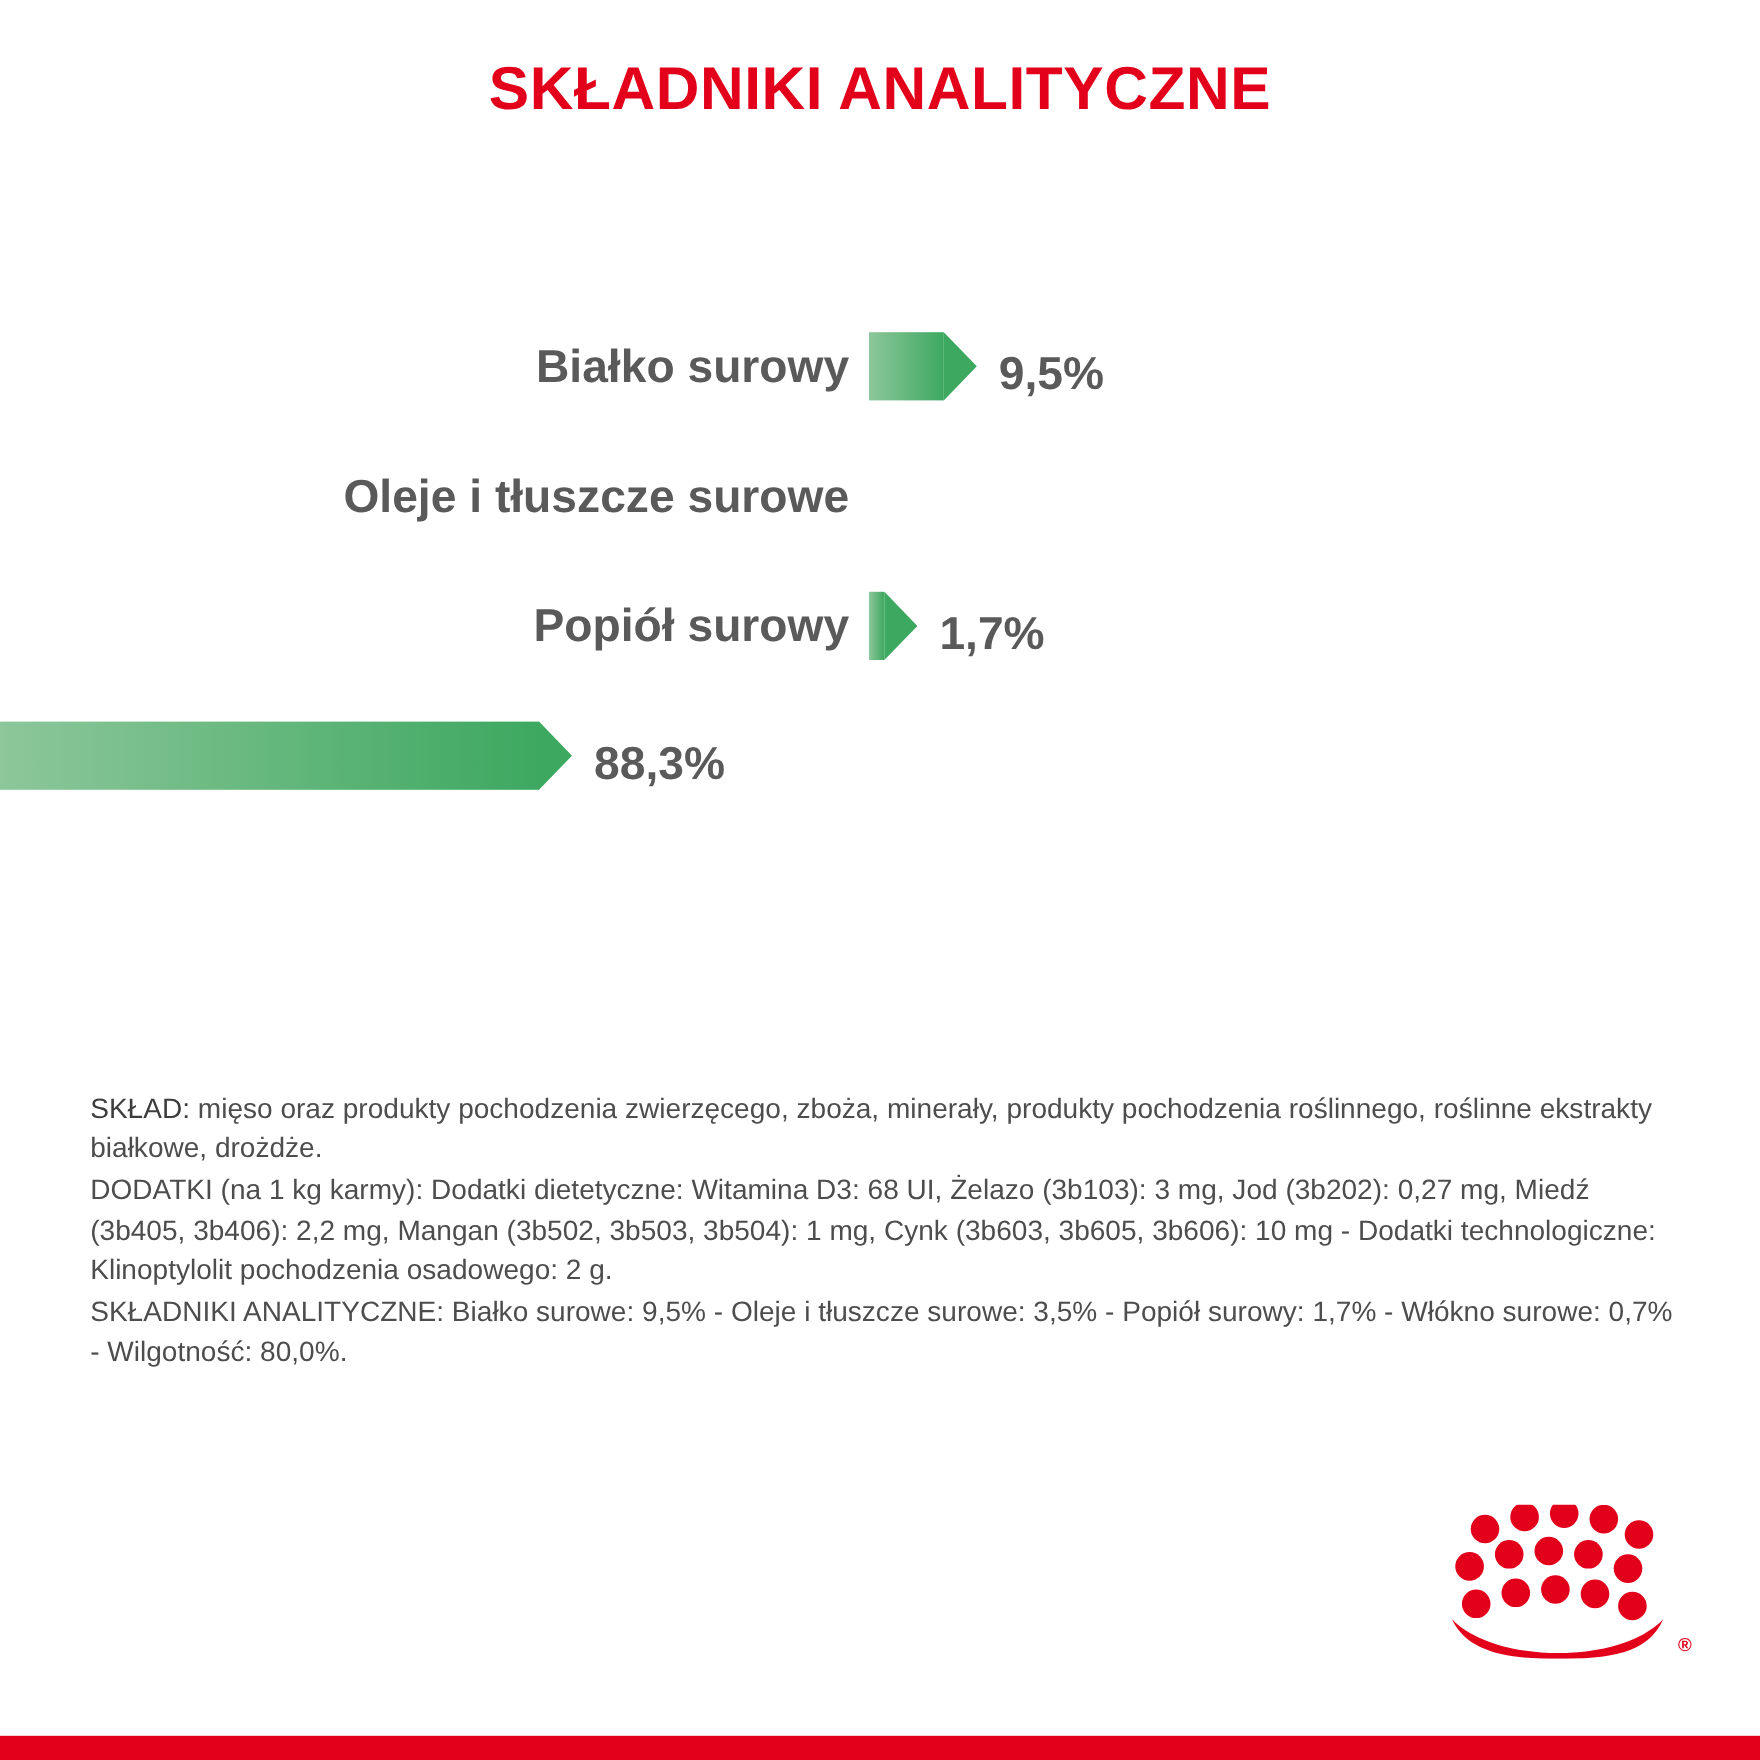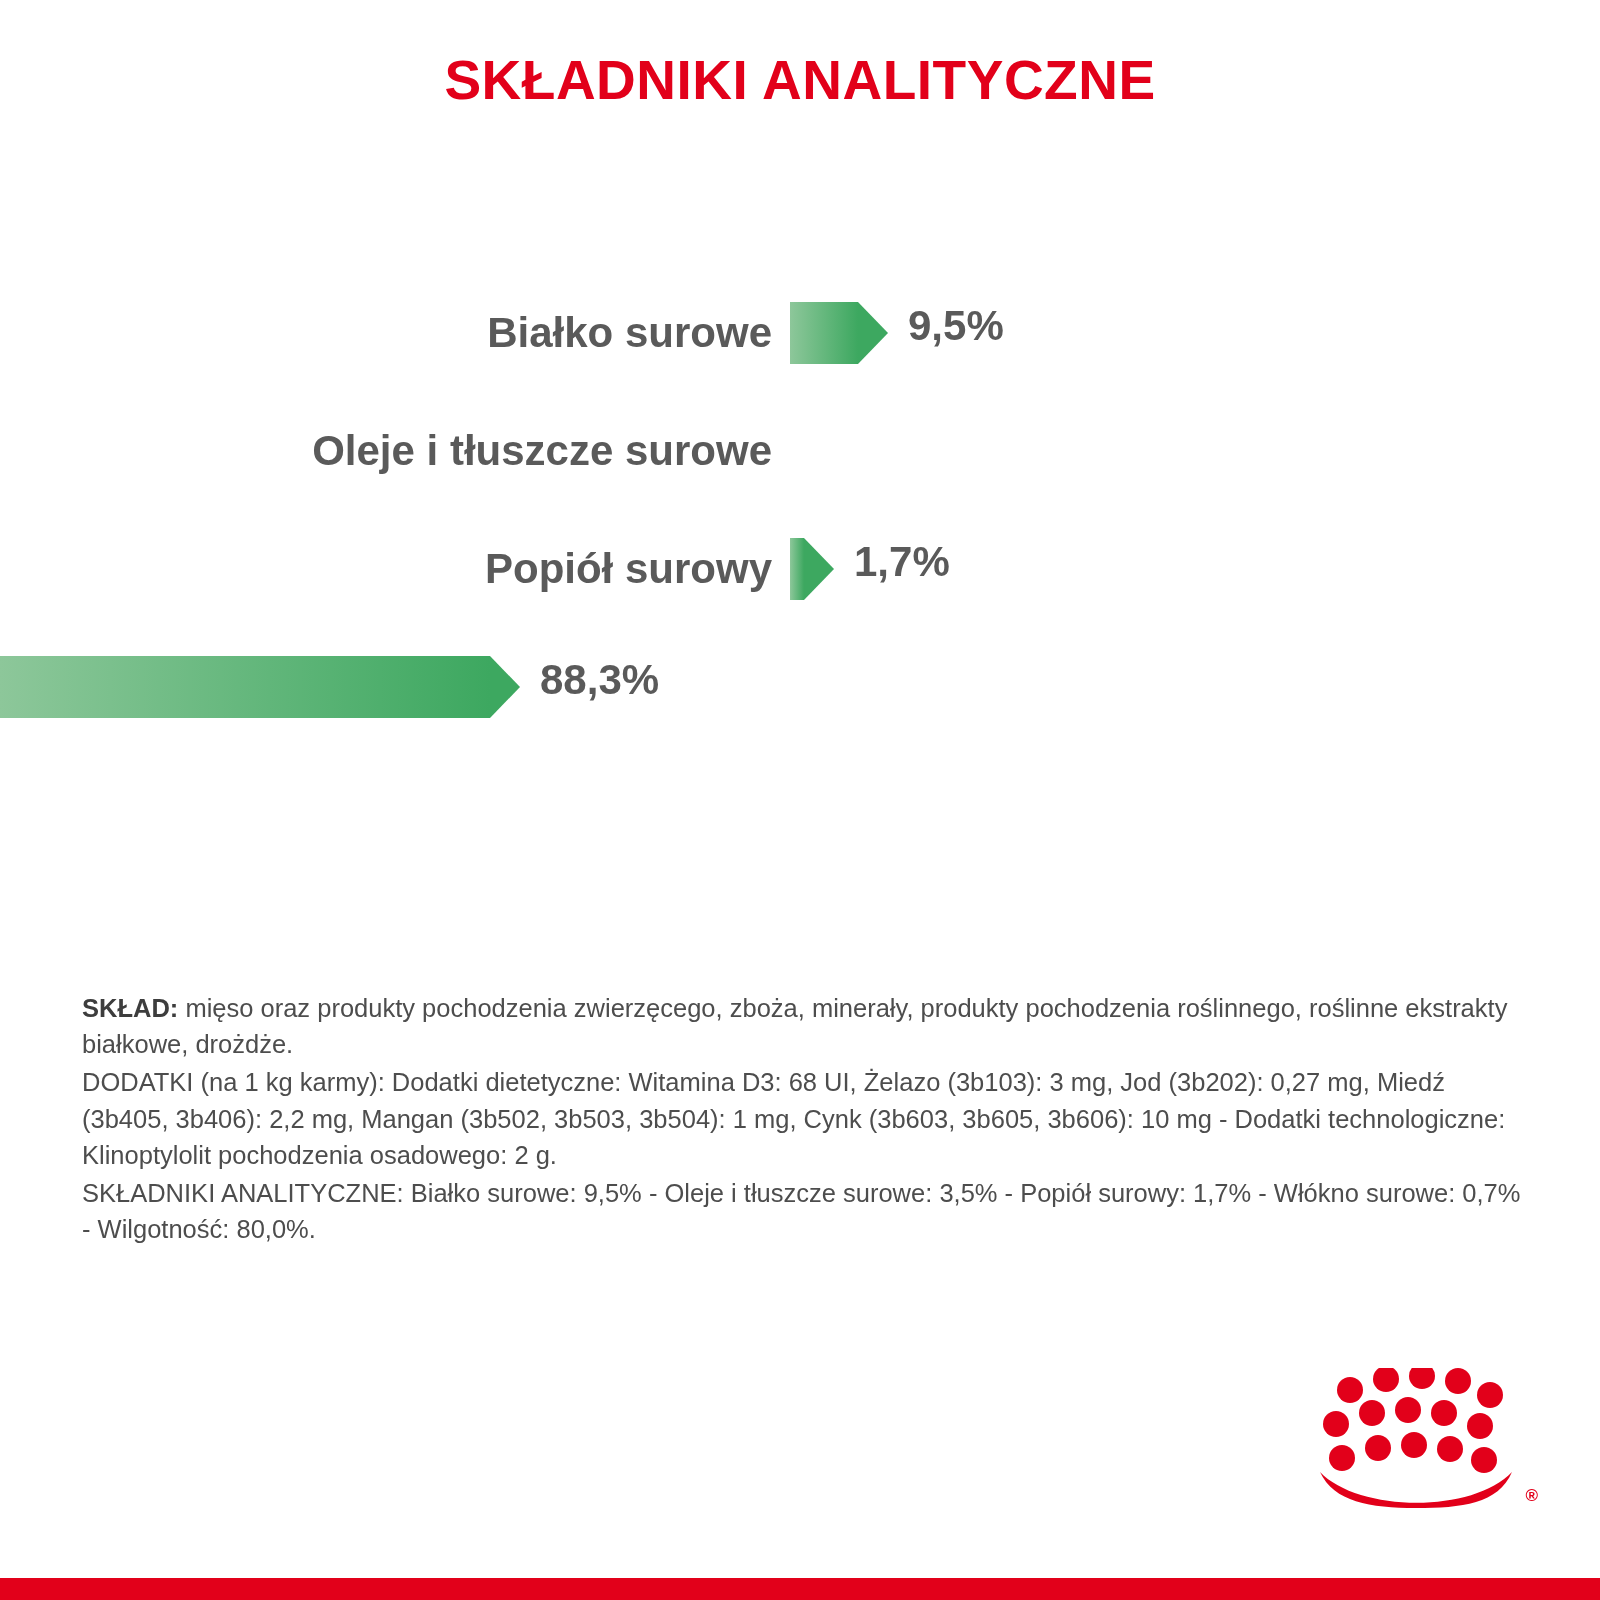--- a/index.html
+++ b/index.html
@@ -59,21 +59,21 @@
     color: #5a5a5a;
     font-size: 42px;
     font-weight: bold;
     white-space: nowrap;
   }
 
   .bar-wrap {
     position: relative;
     height: 62px;
     display: flex;
-    align-items: flex-start;
+    align-items: flex-end;
   }
 
   .bar {
     height: 62px;
     position: relative;
   }
 
   .bar .body {
     height: 100%;
     width: 100%;
@@ -104,21 +104,21 @@
   .composition {
     position: absolute;
     top: 990px;
     left: 82px;
     width: 1440px;
     color: #4d4d4d;
     font-size: 25.5px;
     line-height: 1.42;
   }
   .composition .lead b {
-    font-weight: bold;
+    font-weight: normal;
     color: #3d3d3d;
   }
   .composition p {
     margin: 0 0 2px 0;
   }
 
   
   .logo {
     position: absolute;
     right: 78px;
@@ -149,21 +149,21 @@
 </head>
 <body>
 
 <div class="page">
 
   <div class="title">SKŁADNIKI ANALITYCZNE</div>
 
   <div class="chart">
 
     <div class="bar-row">
-      <div class="bar-label">Białko surowe</div>
+      <div class="bar-label">Białko surowy</div>
       <div class="bar-wrap">
         <div class="bar" style="width:68px;">
           <div class="body"></div>
           <div class="head"></div>
         </div>
         <div class="bar-value">9,5%</div>
       </div>
     </div>
 
     <div class="bar-row">

